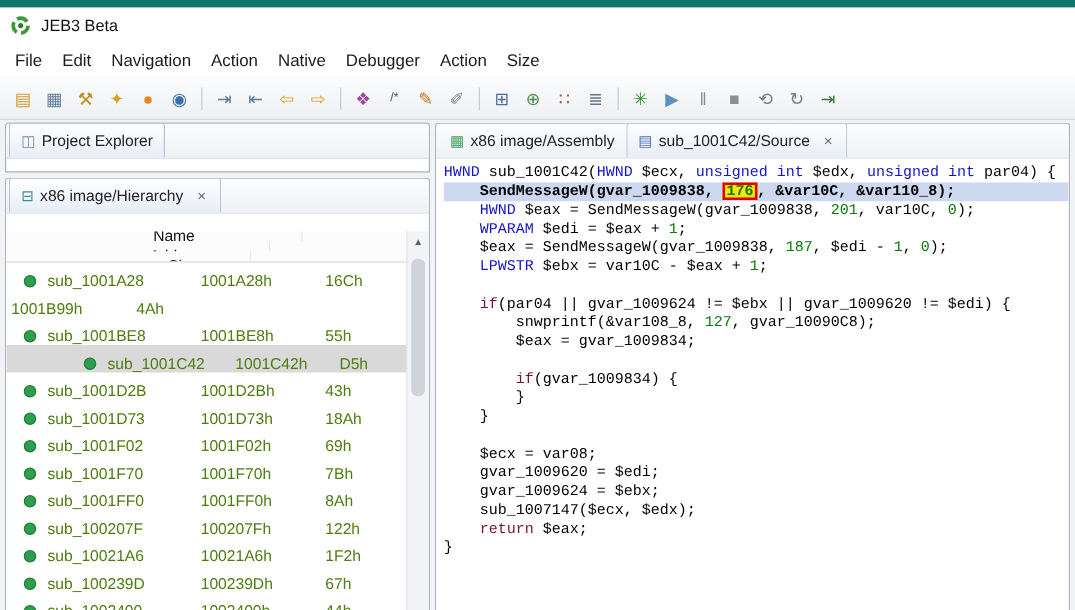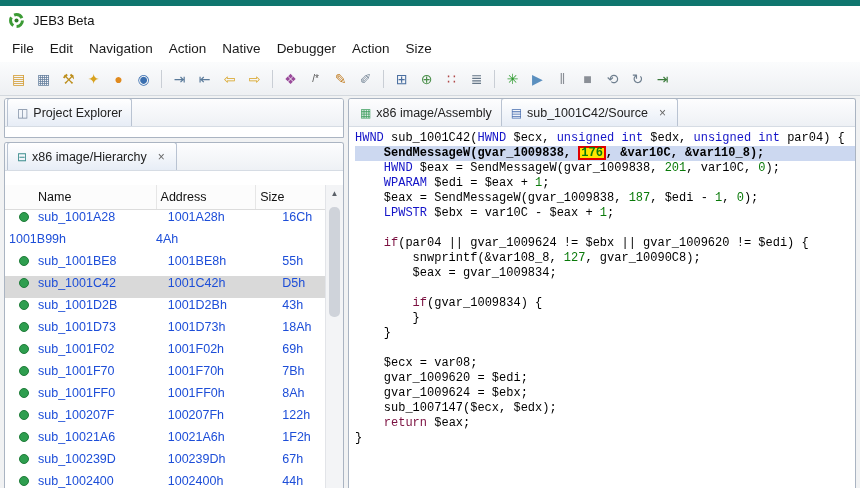--- a/index.html
+++ b/index.html
@@ -31,29 +31,29 @@
   .tab-ico{font-size:12px;}
   .ico-exp{color:#7a8aa0;}
   .ico-hier{color:#3f8f8f;}
   .ico-asm{color:#3f9f5f;}
   .ico-src{color:#4a6fb0;}
   .tab-close{font-size:12px;color:#666;margin-left:4px;padding:0 2px;border-radius:2px;}
 
   
   .hier-body{position:absolute;left:0;right:0;top:28px;bottom:0;background:#fff;}
   .tbl-wrap{position:absolute;left:0;right:17px;top:14px;bottom:0;overflow:hidden;}
-  .tbl-header{display:flex;height:24px;align-items:center;border-bottom:1px solid #dcdcdc;background:#fcfcfc;font-size:12.5px;color:#111;}
+  .tbl-header{display:flex;height:24px;align-items:center;border-bottom:1px solid #dcdcdc;background:#fcfcfc;font-size:12.5px;color:#111;flex-direction:column;}
   .cell{box-sizing:border-box;overflow:hidden;white-space:nowrap;}
   .c-name{width:152px;padding-left:33px;display:flex;align-items:center;}
   .hdr.c-name{padding-left:33px;}
   .c-addr{width:100px;padding-left:4px;}
   .c-size{width:70px;padding-left:4px;}
   .hdr{border-right:1px solid #e6e6e6;height:24px;line-height:24px;}
-  .trow{display:flex;height:22px;align-items:flex-start;font-size:12.5px;color:#1d4ed8;gap:47px;}
-  .trow.selected{background:#d9d9d9;}
+  .trow{display:flex;height:22px;align-items:flex-end;font-size:12.5px;color:#4d7c0f;}
+  .trow.selected{background:#d9d9d9;padding-left:48px;}
   .bullet{width:8px;height:8px;border-radius:50%;background:var(--bullet);border:1px solid #1f7c39;margin-left:-19px;margin-right:9px;flex:0 0 auto;}
   .vscroll{position:absolute;right:0;top:14px;bottom:0;width:17px;background:#f3f4f6;border-left:1px solid #e2e4e8;display:flex;flex-direction:column;align-items:center;}
   .scroll-btn{font-size:8px;color:#5a6068;padding-top:4px;height:14px;}
   .scroll-thumb{width:11px;height:110px;background:#cfd3da;border-radius:5px;margin-top:4px;}
 
   
   .code-body{position:absolute;left:0;right:0;top:28px;bottom:0;background:#fff;overflow:hidden;padding:4px 0 0 6px;}
   .code-line{height:15px;line-height:15px;font-family:"Liberation Mono","DejaVu Sans Mono",monospace;font-size:12px;white-space:pre;color:#000;}
   .code-line.sel{background:var(--selected-line-bg);font-weight:bold;}
   .tk-k{color:var(--keyword);}

